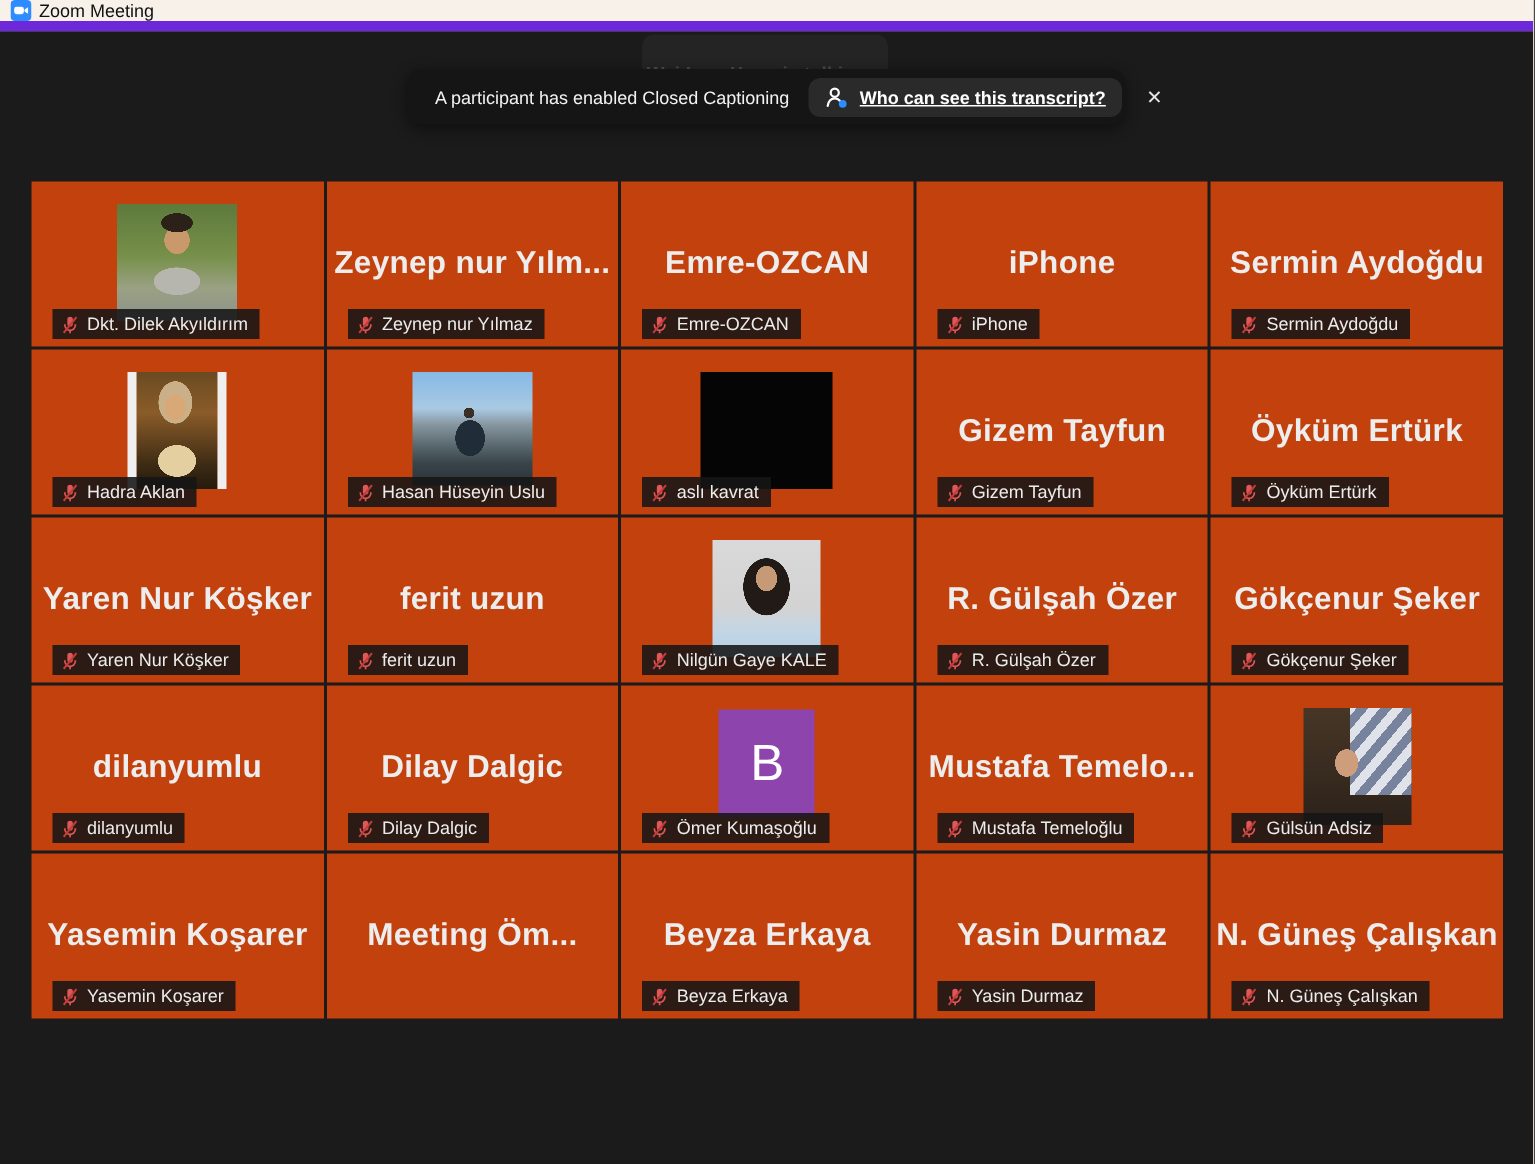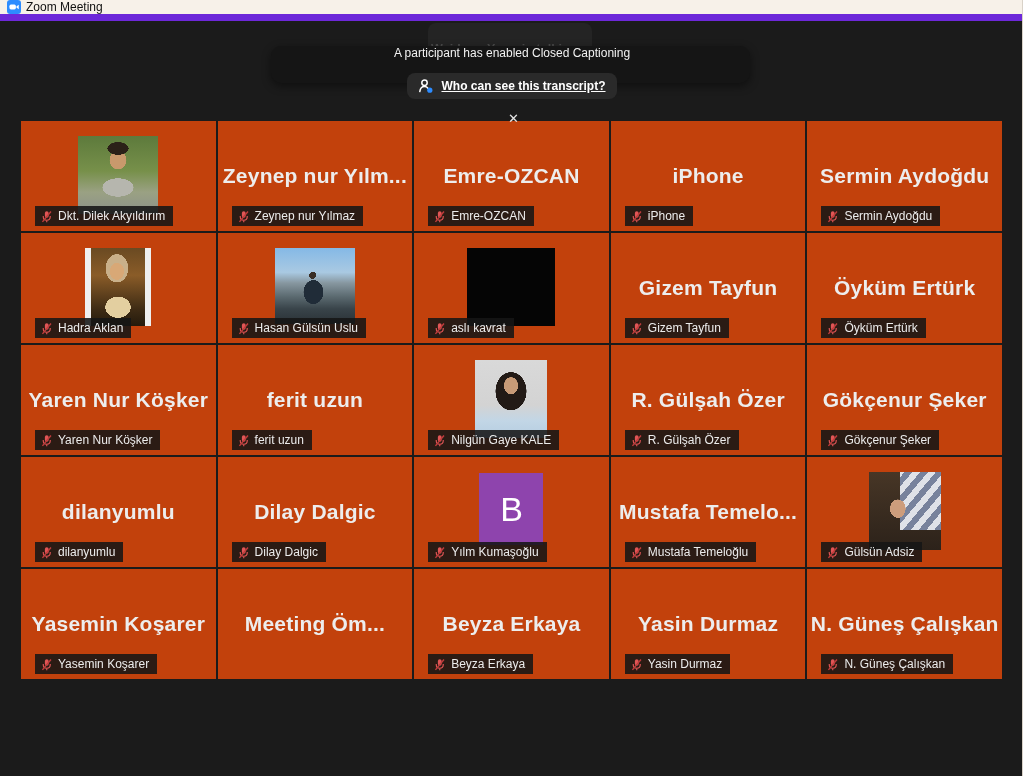--- a/index.html
+++ b/index.html
@@ -28,21 +28,20 @@
     z-index: 1;
   }
   .speaking span { font-size: 12.5px; font-weight: bold; color: #4a4a4a; white-space: nowrap; letter-spacing: .2px; }
 
   
   .banner {
     position: absolute; left: 271px; top: 25px; width: 479px; height: 37px;
     background: #151515; border-radius: 10px; z-index: 2;
     display: flex; align-items: center; padding: 0 16px 0 19px; gap: 13px;
     box-shadow: 0 3px 10px rgba(0,0,0,.45);
-    flex-direction: column;
   }
   .banner-msg { font-size: 12px; color: #f2f2f2; white-space: nowrap; }
   .banner-btn {
     display: flex; align-items: center; gap: 7px;
     background: #2a2a2a; border: none; border-radius: 8px; padding: 5px 11px;
     font-family: "Liberation Sans", sans-serif; font-size: 12px; font-weight: bold; color: #fff;
     white-space: nowrap; cursor: pointer; text-decoration: underline;
   }
   .banner-close {
     margin-left: 3px; background: none; border: none; color: #e6e6e6;
@@ -259,21 +258,21 @@
 
     <div class="name-label">
       <span class="mic-icon">
         <svg width="13" height="13" viewBox="0 0 16 16">
           <rect x="6" y="1.5" width="4.6" height="8" rx="2.3" fill="#E15656"></rect>
           <path d="M4 7.5v.8a4.3 4.3 0 0 0 8.6 0v-.8" fill="none" stroke="#E15656" stroke-width="1.4"></path>
           <line x1="8.3" y1="12.8" x2="8.3" y2="15" stroke="#E15656" stroke-width="1.4"></line>
           <line x1="13.5" y1="1.8" x2="3" y2="14.6" stroke="#C23C3C" stroke-width="1.7"></line>
         </svg>
       </span>
-      <span class="label-text">Hasan Gülsün Uslu</span>
+      <span class="label-text">Hasan Hüseyin Uslu</span>
     </div>
   </div>
 
   <div class="tile">
 
     <div class="photo photo-dark-video"></div>
 
     <div class="name-label">
       <span class="mic-icon">
         <svg width="13" height="13" viewBox="0 0 16 16">
@@ -437,21 +436,21 @@
     <div class="avatar" style="background: rgb(142, 68, 173);">B</div>
     <div class="name-label">
       <span class="mic-icon">
         <svg width="13" height="13" viewBox="0 0 16 16">
           <rect x="6" y="1.5" width="4.6" height="8" rx="2.3" fill="#E15656"></rect>
           <path d="M4 7.5v.8a4.3 4.3 0 0 0 8.6 0v-.8" fill="none" stroke="#E15656" stroke-width="1.4"></path>
           <line x1="8.3" y1="12.8" x2="8.3" y2="15" stroke="#E15656" stroke-width="1.4"></line>
           <line x1="13.5" y1="1.8" x2="3" y2="14.6" stroke="#C23C3C" stroke-width="1.7"></line>
         </svg>
       </span>
-      <span class="label-text">Yılm Kumaşoğlu</span>
+      <span class="label-text">Ömer Kumaşoğlu</span>
     </div>
   </div>
 
   <div class="tile">
     <div class="big-name">Mustafa  Temelo...</div>
 
     <div class="name-label">
       <span class="mic-icon">
         <svg width="13" height="13" viewBox="0 0 16 16">
           <rect x="6" y="1.5" width="4.6" height="8" rx="2.3" fill="#E15656"></rect>

